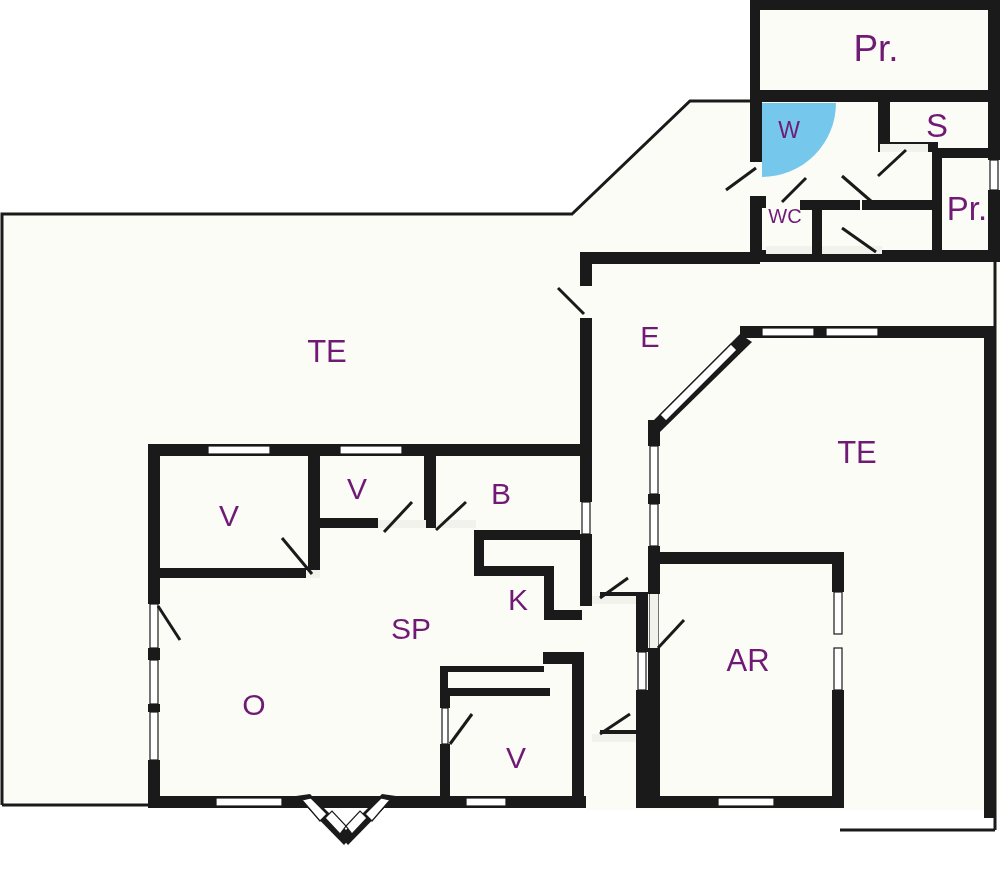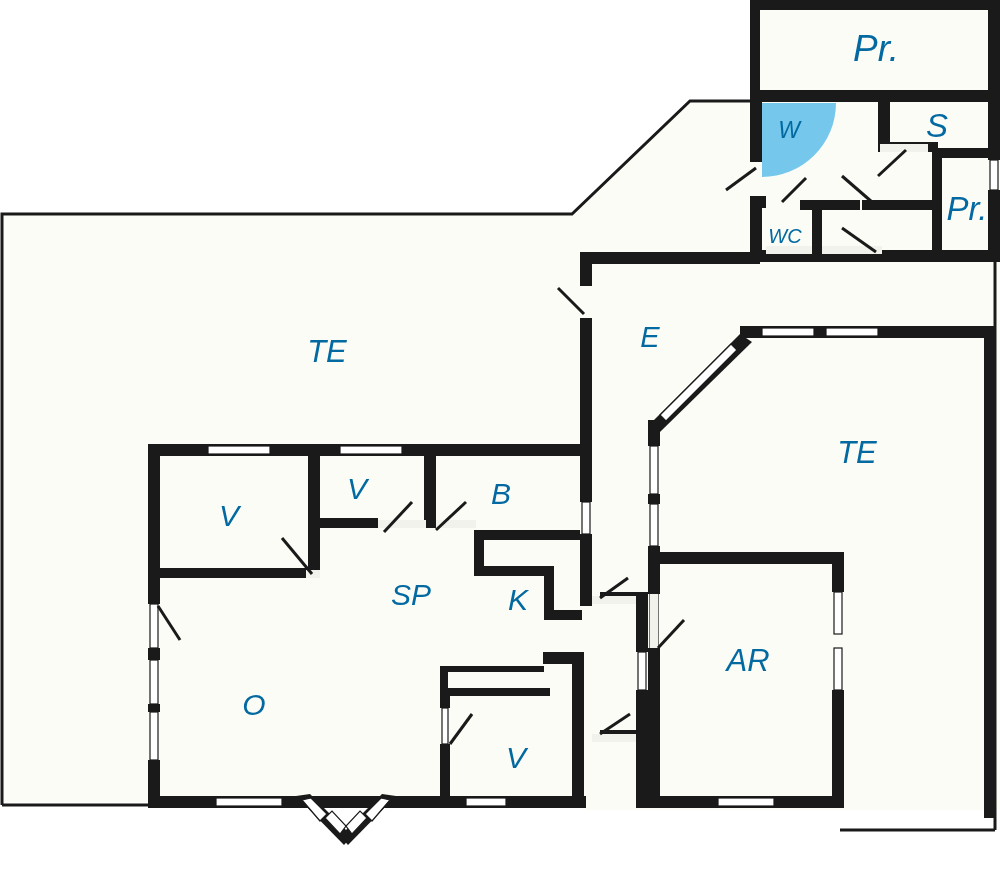--- a/index.html
+++ b/index.html
@@ -21,27 +21,26 @@
   #plan-svg {
     position: absolute;
     left: 0;
     top: 0;
     width: 1000px;
     height: 887px;
     display: block;
   }
   .room-label {
     position: absolute;
-    color: #0369a1;
+    color: #701a75;
     font-family: "Liberation Sans", sans-serif;
     white-space: nowrap;
     transform: translate(-50%, -50%);
     user-select: none;
     line-height: 1;
-    font-style: italic;
   }
 </style>
 </head>
 <body>
 
 <div id="plan-root">
 
   <svg id="plan-svg" viewBox="0 0 1000 887" xmlns="http://www.w3.org/2000/svg">
 
     <defs></defs>
@@ -253,39 +252,39 @@
     </g>
 
   </svg>
 
   <div class="room-label" style="left:876px; top:48px; font-size:37px;">Pr.</div>
 
   <div class="room-label" style="left:789px; top:130px; font-size:23px;">W</div>
 
   <div class="room-label" style="left:937px; top:125px; font-size:33px;">S</div>
 
-  <div class="room-label" style="left:785px; top:236px; font-size:20px;">WC</div>
+  <div class="room-label" style="left:785px; top:216px; font-size:20px;">WC</div>
 
   <div class="room-label" style="left:967px; top:208px; font-size:33px;">Pr.</div>
 
   <div class="room-label" style="left:327px; top:351px; font-size:31px;">TE</div>
 
   <div class="room-label" style="left:650px; top:337px; font-size:29px;">E</div>
 
   <div class="room-label" style="left:857px; top:452px; font-size:31px;">TE</div>
 
   <div class="room-label" style="left:229px; top:516px; font-size:30px;">V</div>
 
   <div class="room-label" style="left:357px; top:489px; font-size:30px;">V</div>
 
   <div class="room-label" style="left:501px; top:494px; font-size:30px;">B</div>
 
   <div class="room-label" style="left:518px; top:600px; font-size:30px;">K</div>
 
-  <div class="room-label" style="left:411px; top:595px; font-size:30px;">SP</div>
+  <div class="room-label" style="left:411px; top:629px; font-size:30px;">SP</div>
 
   <div class="room-label" style="left:254px; top:705px; font-size:30px;">O</div>
 
   <div class="room-label" style="left:748px; top:660px; font-size:31px;">AR</div>
 
   <div class="room-label" style="left:516px; top:758px; font-size:30px;">V</div>
 
 </div>
 
 </body></html>

